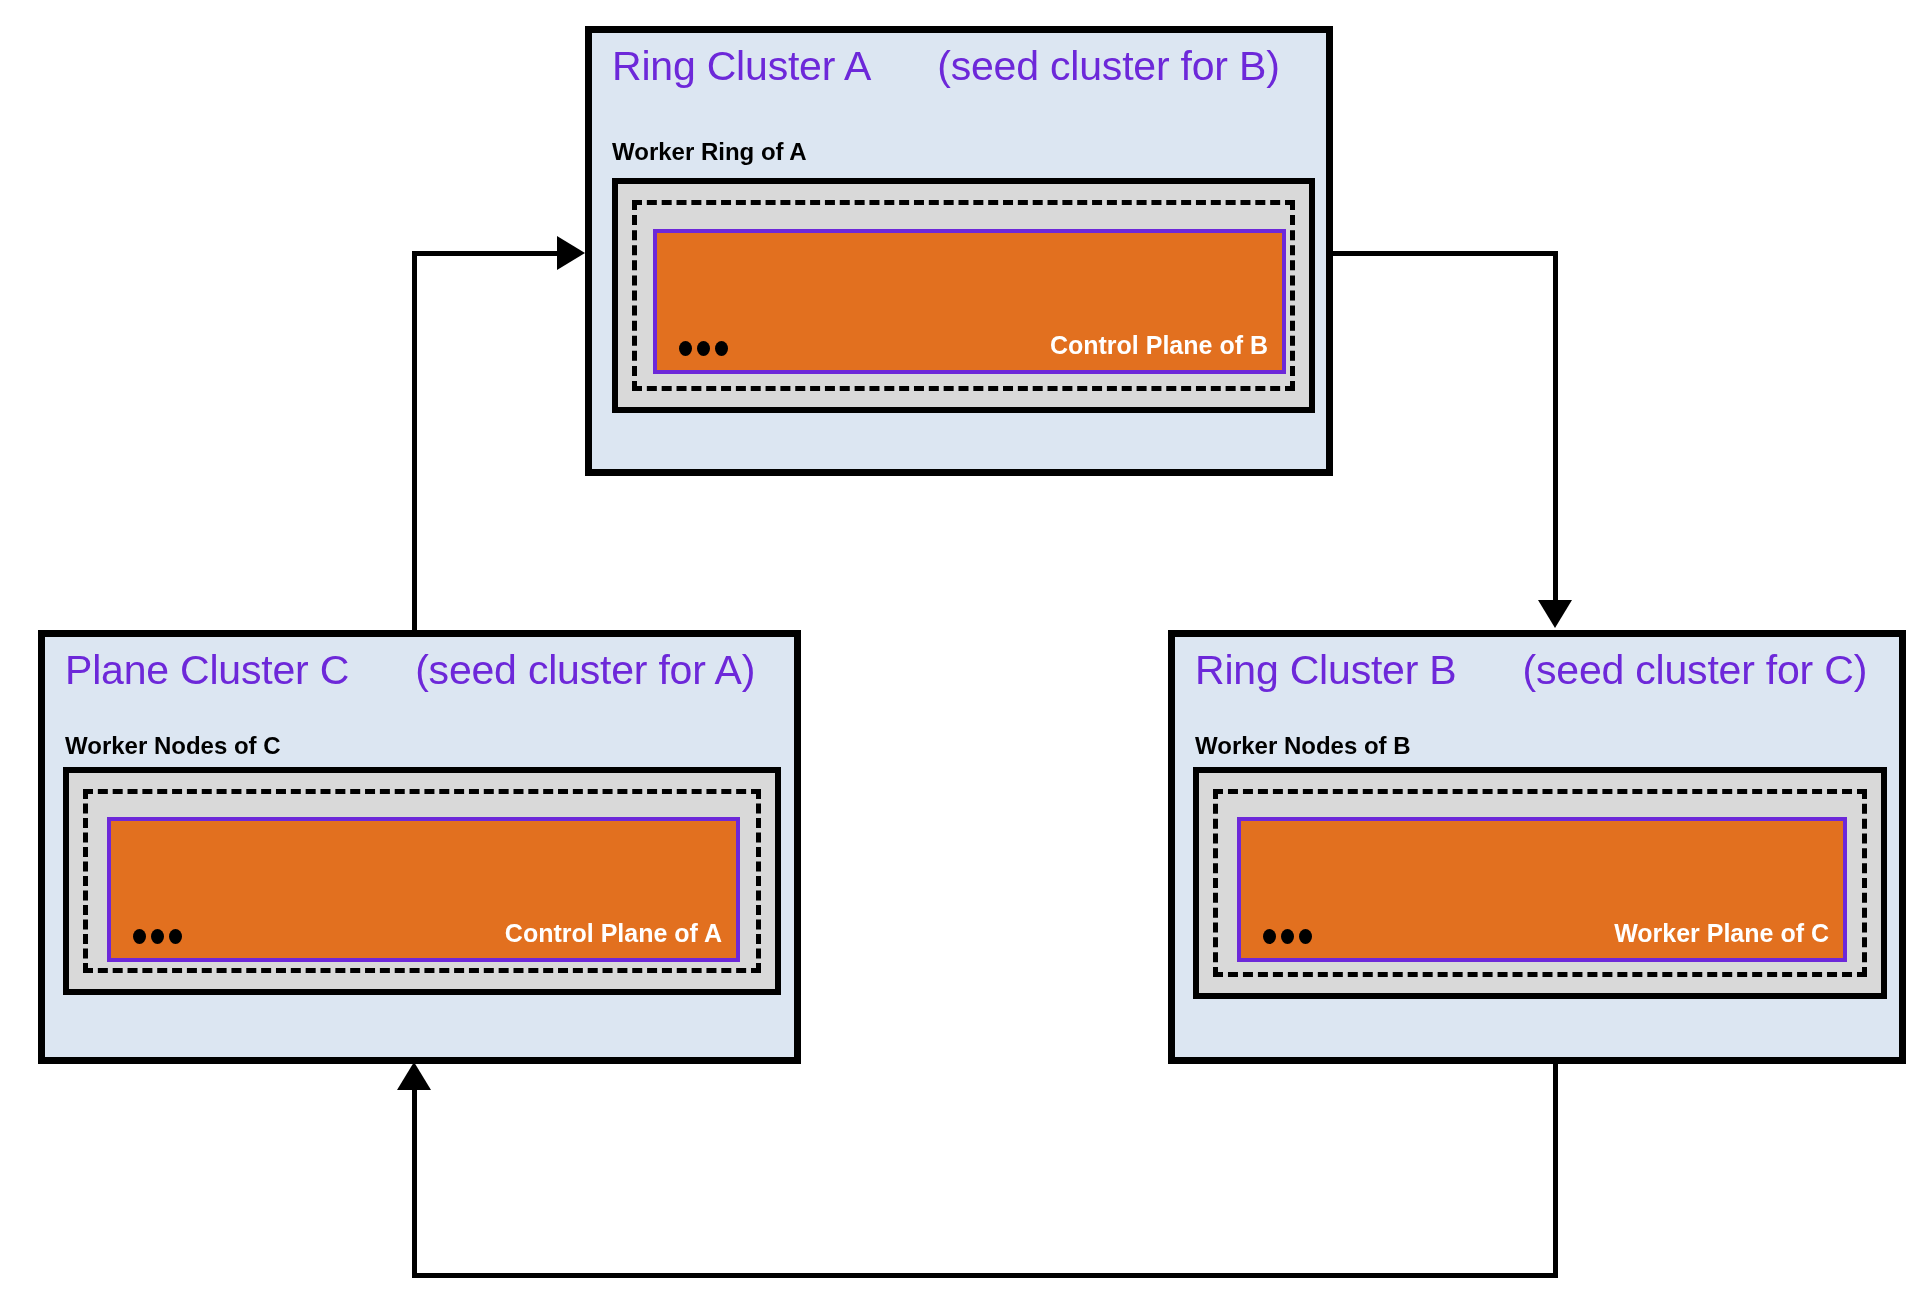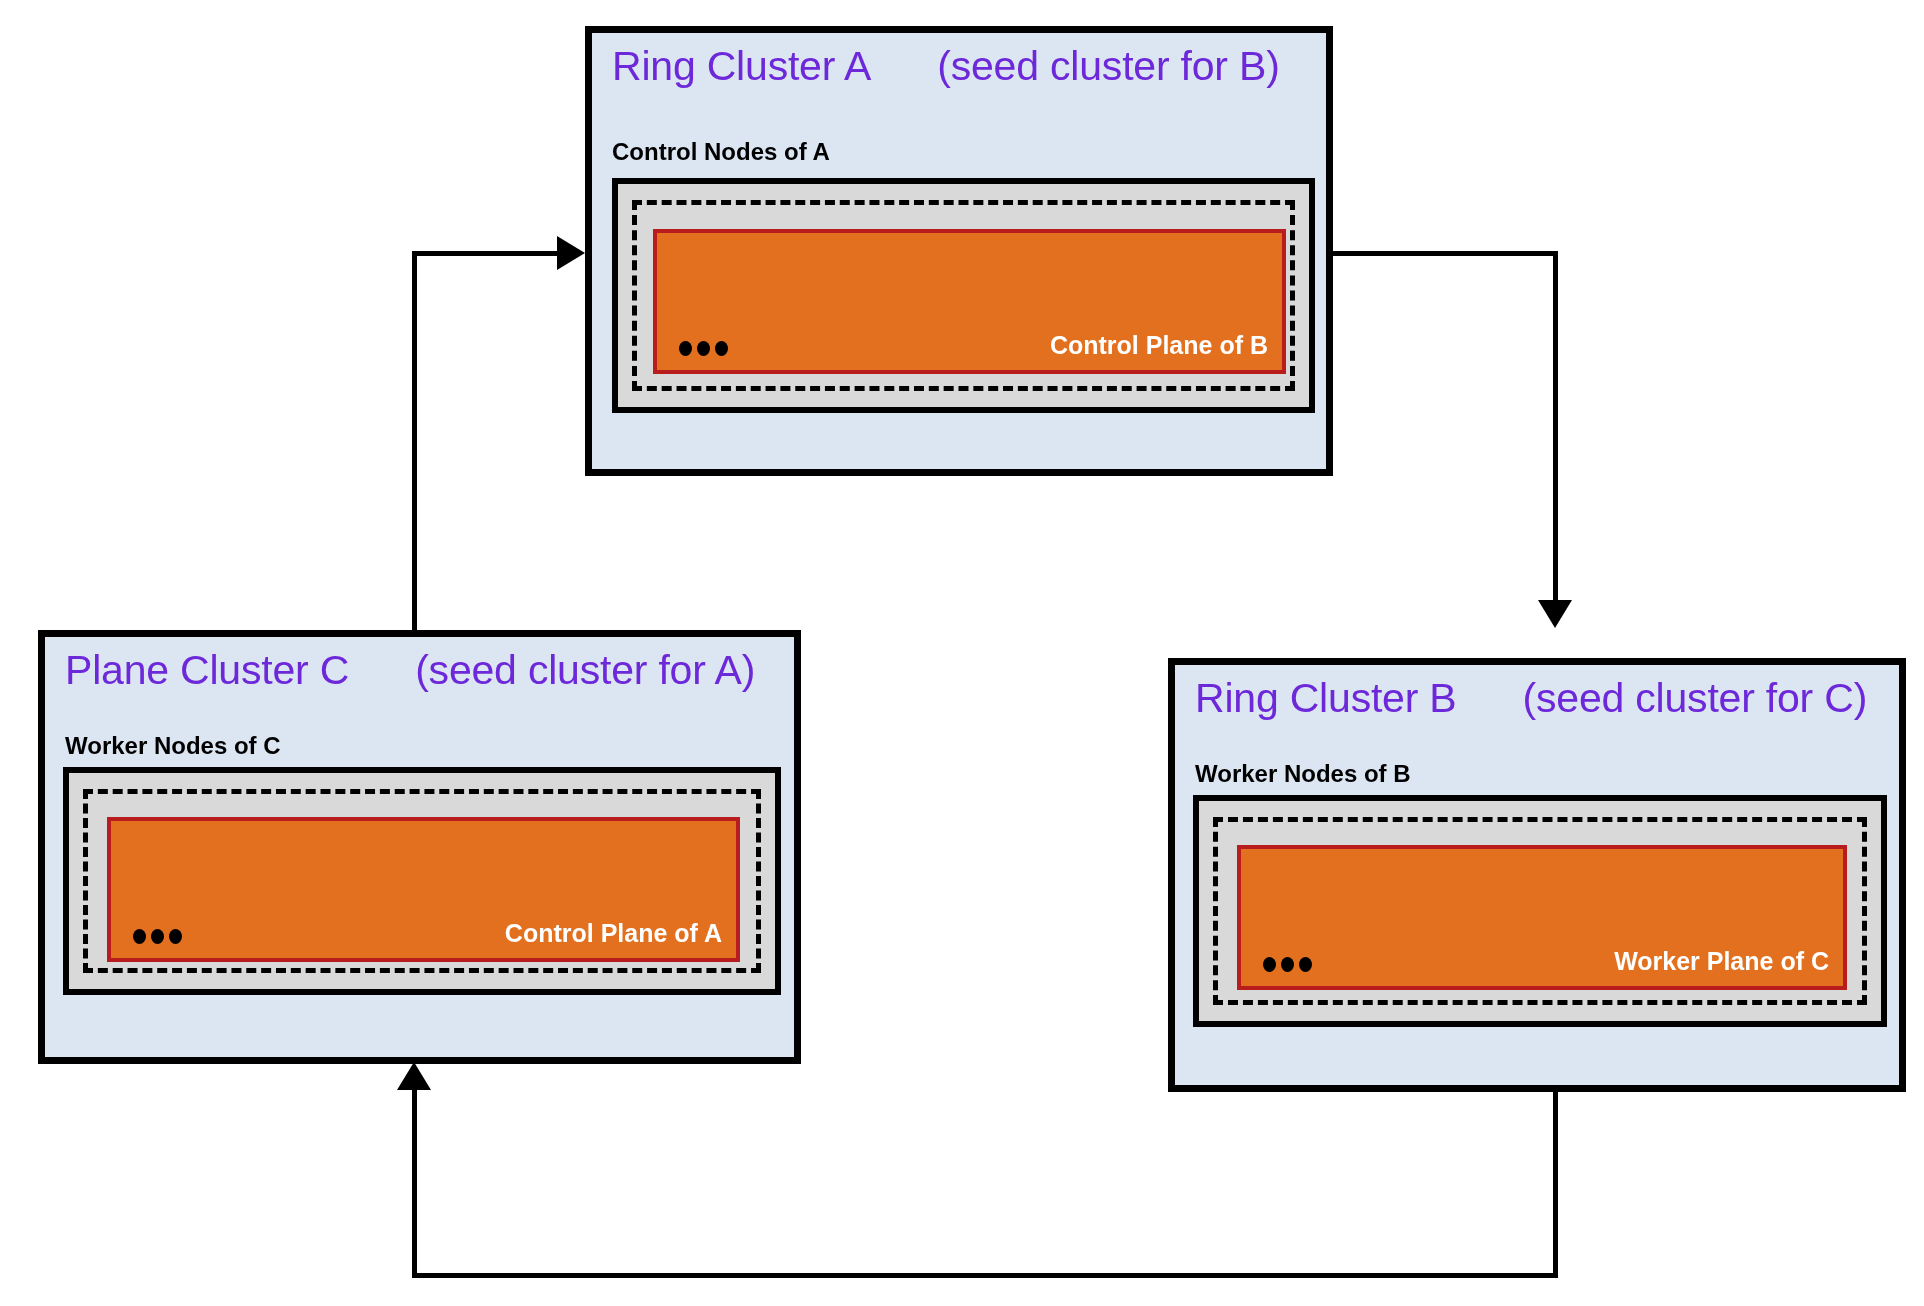--- a/index.html
+++ b/index.html
@@ -58,21 +58,21 @@
   .dashed-frame {
     position: absolute;
     border: 5px dashed #000000;
     box-sizing: border-box;
     background: transparent;
   }
   
   .control-plane {
     position: absolute;
     background: #e2701f;
-    border: 4px solid #b91c1c;
+    border: 4px solid #6d28d9;
     box-sizing: border-box;
   }
   .cp-label {
     position: absolute;
     right: 14px;
     bottom: 10px;
     font-size: 25px;
     font-weight: 700;
     color: #ffffff;
     white-space: nowrap;
@@ -139,21 +139,21 @@
   <div class="line-h" style="left:412px; top:1273px; width:1146px;"></div>
   <div class="line-v" style="left:412px; top:1090px; height:185px;"></div>
   <div class="arrow arrow-up" style="left:397px; top:1062px;"></div>
 
   <div class="cluster" style="left:585px; top:26px; width:748px; height:450px;">
 
     <div class="cluster-title">
       <span class="title-main">Ring Cluster A</span><span class="title-sub">(seed cluster for B)</span>
     </div>
 
-    <div class="worker-label" style="top:105px;">Control Nodes of A</div>
+    <div class="worker-label" style="top:105px;">Worker Ring of A</div>
 
     <div class="worker-box" style="left:20px; top:145px; width:703px; height:235px;">
 
       <div class="dashed-frame" style="left:14px; top:16px; right:14px; bottom:16px;"></div>
 
       <div class="control-plane" style="left:35px; top:45px; width:633px; height:145px;">
         <div class="cp-dots">
           <i></i>
             <i></i>
             <i></i>
@@ -179,21 +179,21 @@
         <div class="cp-dots">
           <i></i>
             <i></i>
             <i></i>
         </div>
         <div class="cp-label">Control Plane of A</div>
       </div>
     </div>
   </div>
 
-  <div class="cluster" style="left:1168px; top:630px; width:738px; height:434px;margin-top:28px;">
+  <div class="cluster" style="left:1168px; top:630px; width:738px; height:434px;">
 
     <div class="cluster-title">
       <span class="title-main">Ring Cluster B</span><span class="title-sub">(seed cluster for C)</span>
     </div>
 
     <div class="worker-label" style="top:95px;">Worker Nodes of B</div>
 
     <div class="worker-box" style="left:18px; top:130px; width:694px; height:232px;">
 
       <div class="dashed-frame" style="left:14px; top:16px; right:14px; bottom:16px;"></div>

